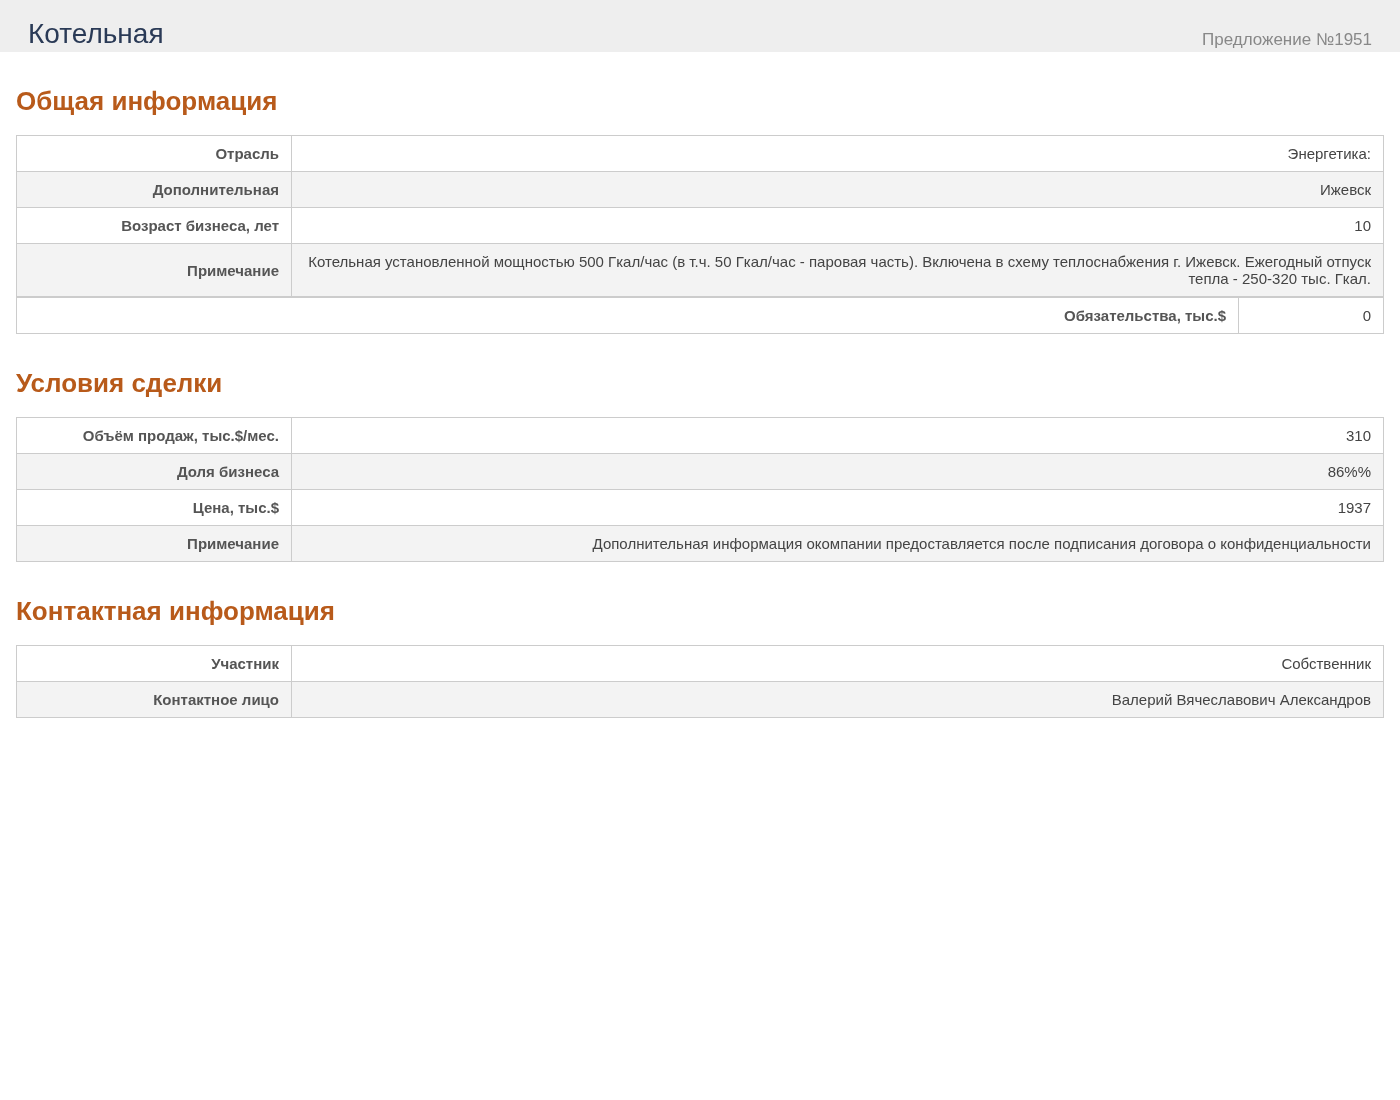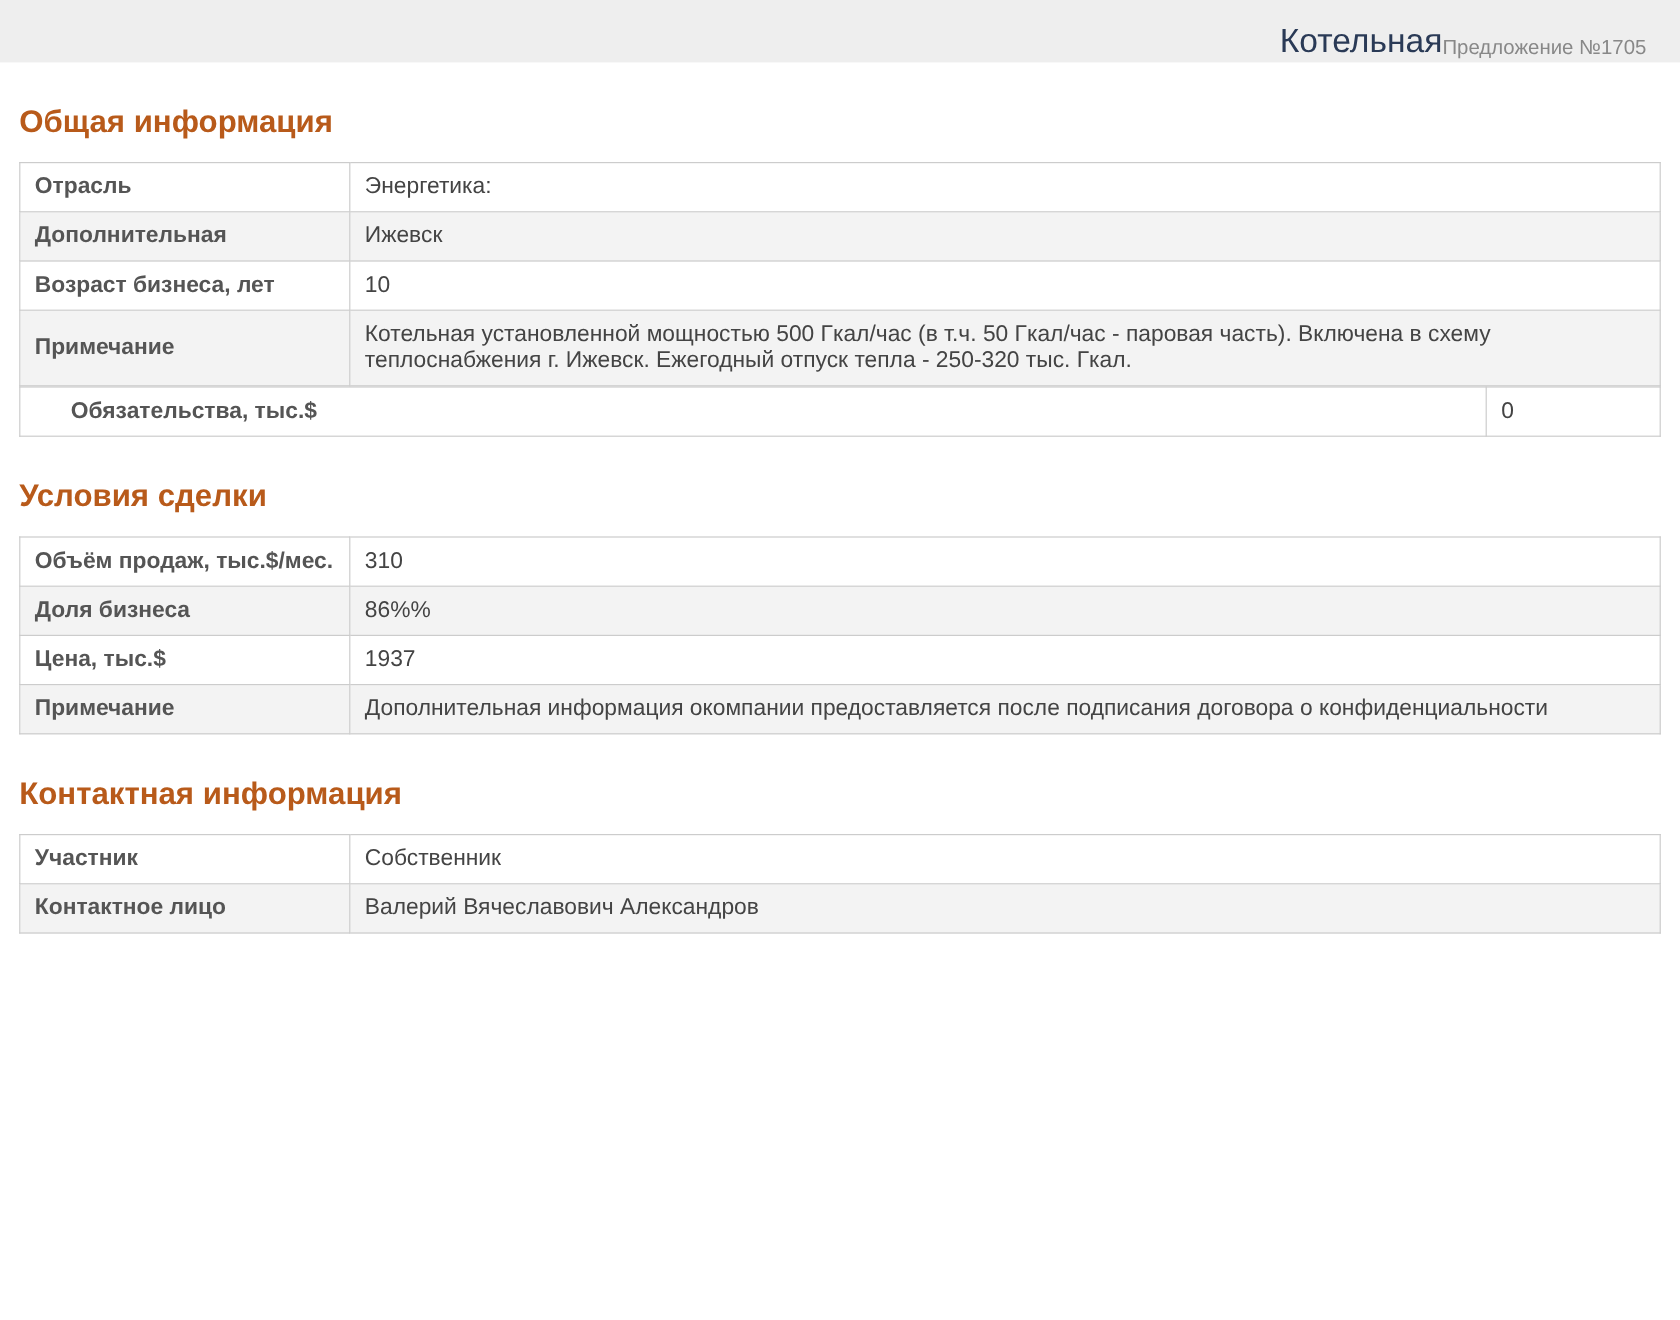--- a/index.html
+++ b/index.html
@@ -13,21 +13,21 @@
     width: 1400px;
     box-sizing: border-box;
     padding: 0 16px 40px 16px;
   }
   .header {
     background: #eee;
     margin: 0 -16px 24px -16px;
     padding: 18px 28px 2px 28px;
     display: flex;
     align-items: flex-end;
-    justify-content: flex-end;
+    justify-content: space-between;
   }
   .header h1 {
     margin: 0;
     font-size: 28px;
     font-weight: 400;
     color: #2a3a56;
   }
   .header .offer-id {
     color: #888;
     font-size: 17px;
@@ -39,23 +39,23 @@
     margin: 34px 0 18px 0;
   }
   table.info {
     width: 100%;
     border-collapse: collapse;
     table-layout: fixed;
   }
   table.info td, table.info th {
     border: 1px solid #ccc;
     padding: 9px 12px;
-    text-align: left;
+    text-align: right;
     vertical-align: middle;
-    font-size: 19px;
+    font-size: 15px;
     color: #444;
   }
   table.info th {
     font-weight: 700;
     color: #555;
     width: 250px;
   }
   table.info tr:nth-child(even) td,
   table.info tr:nth-child(even) th {
     background: #f3f3f3;
@@ -68,21 +68,21 @@
   table.financial th { width: auto; padding-left: 42px; }
   table.financial td.val { width: 120px; }
 </style>
 </head>
 <body>
 
 <div class="page">
 
   <div class="header">
     <h1>Котельная</h1>
-    <div class="offer-id">Предложение №1705</div>
+    <div class="offer-id">Предложение №1951</div>
   </div>
 
   <h2 class="section">Общая информация</h2>
   <table class="info">
     <tbody>
         <tr>
       <th>Отрасль</th>
       <td>Энергетика:</td>
     </tr>
     <tr>

